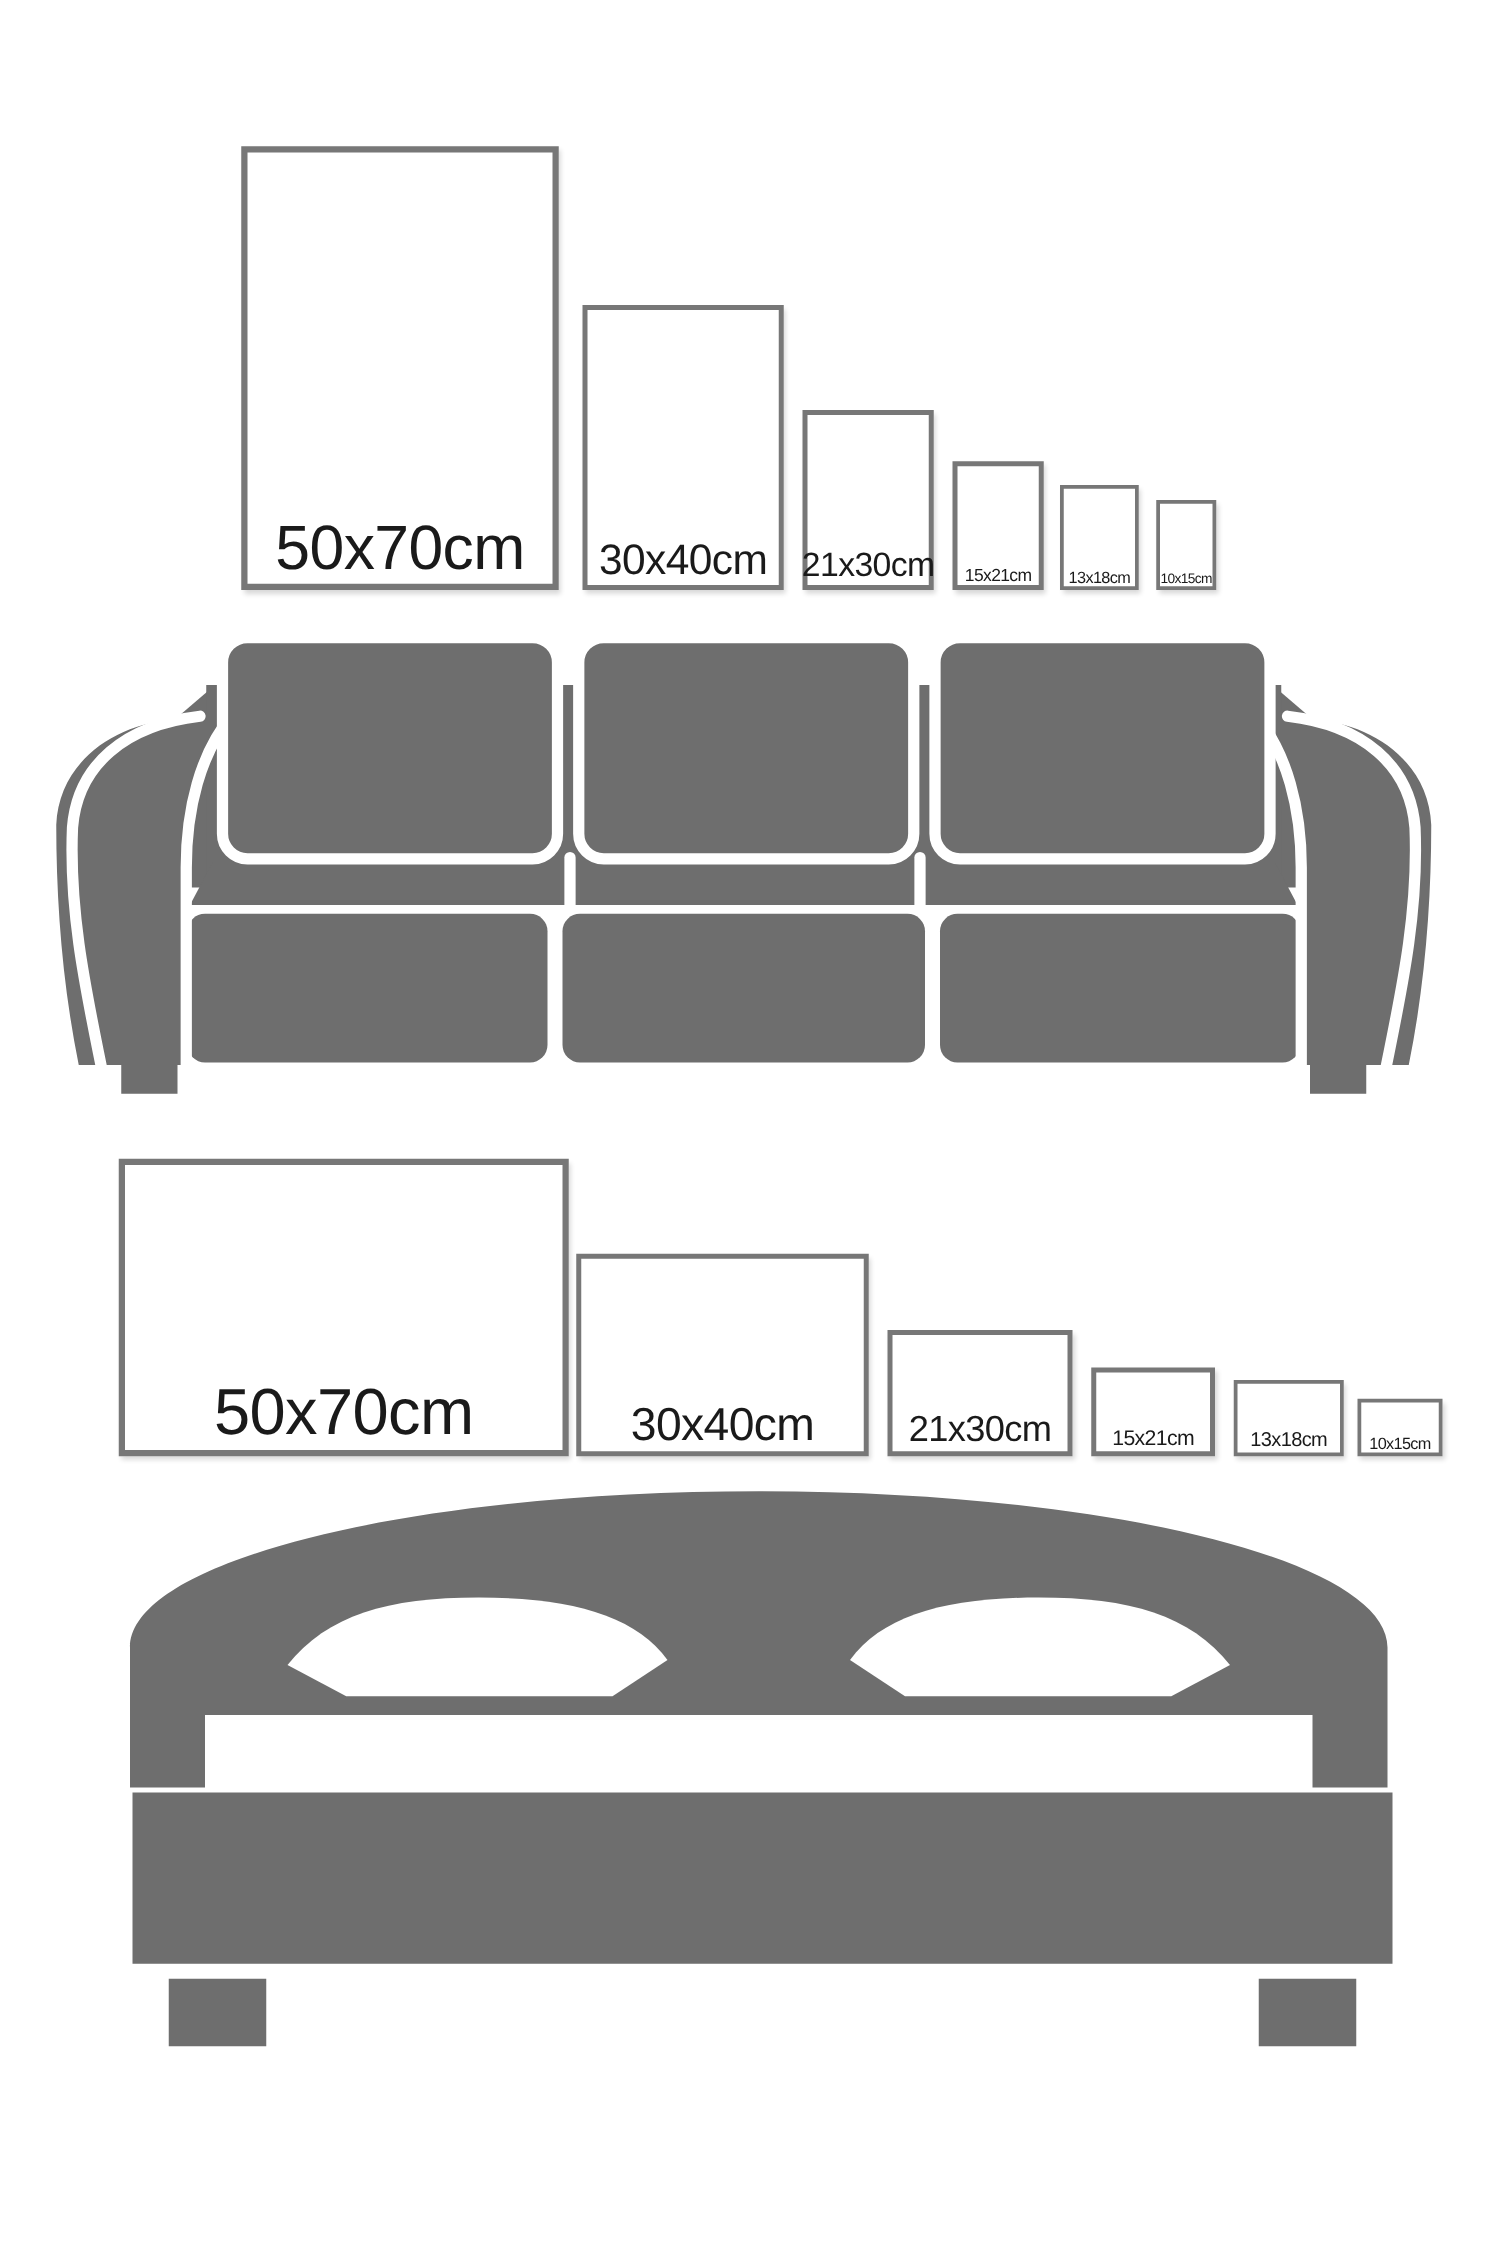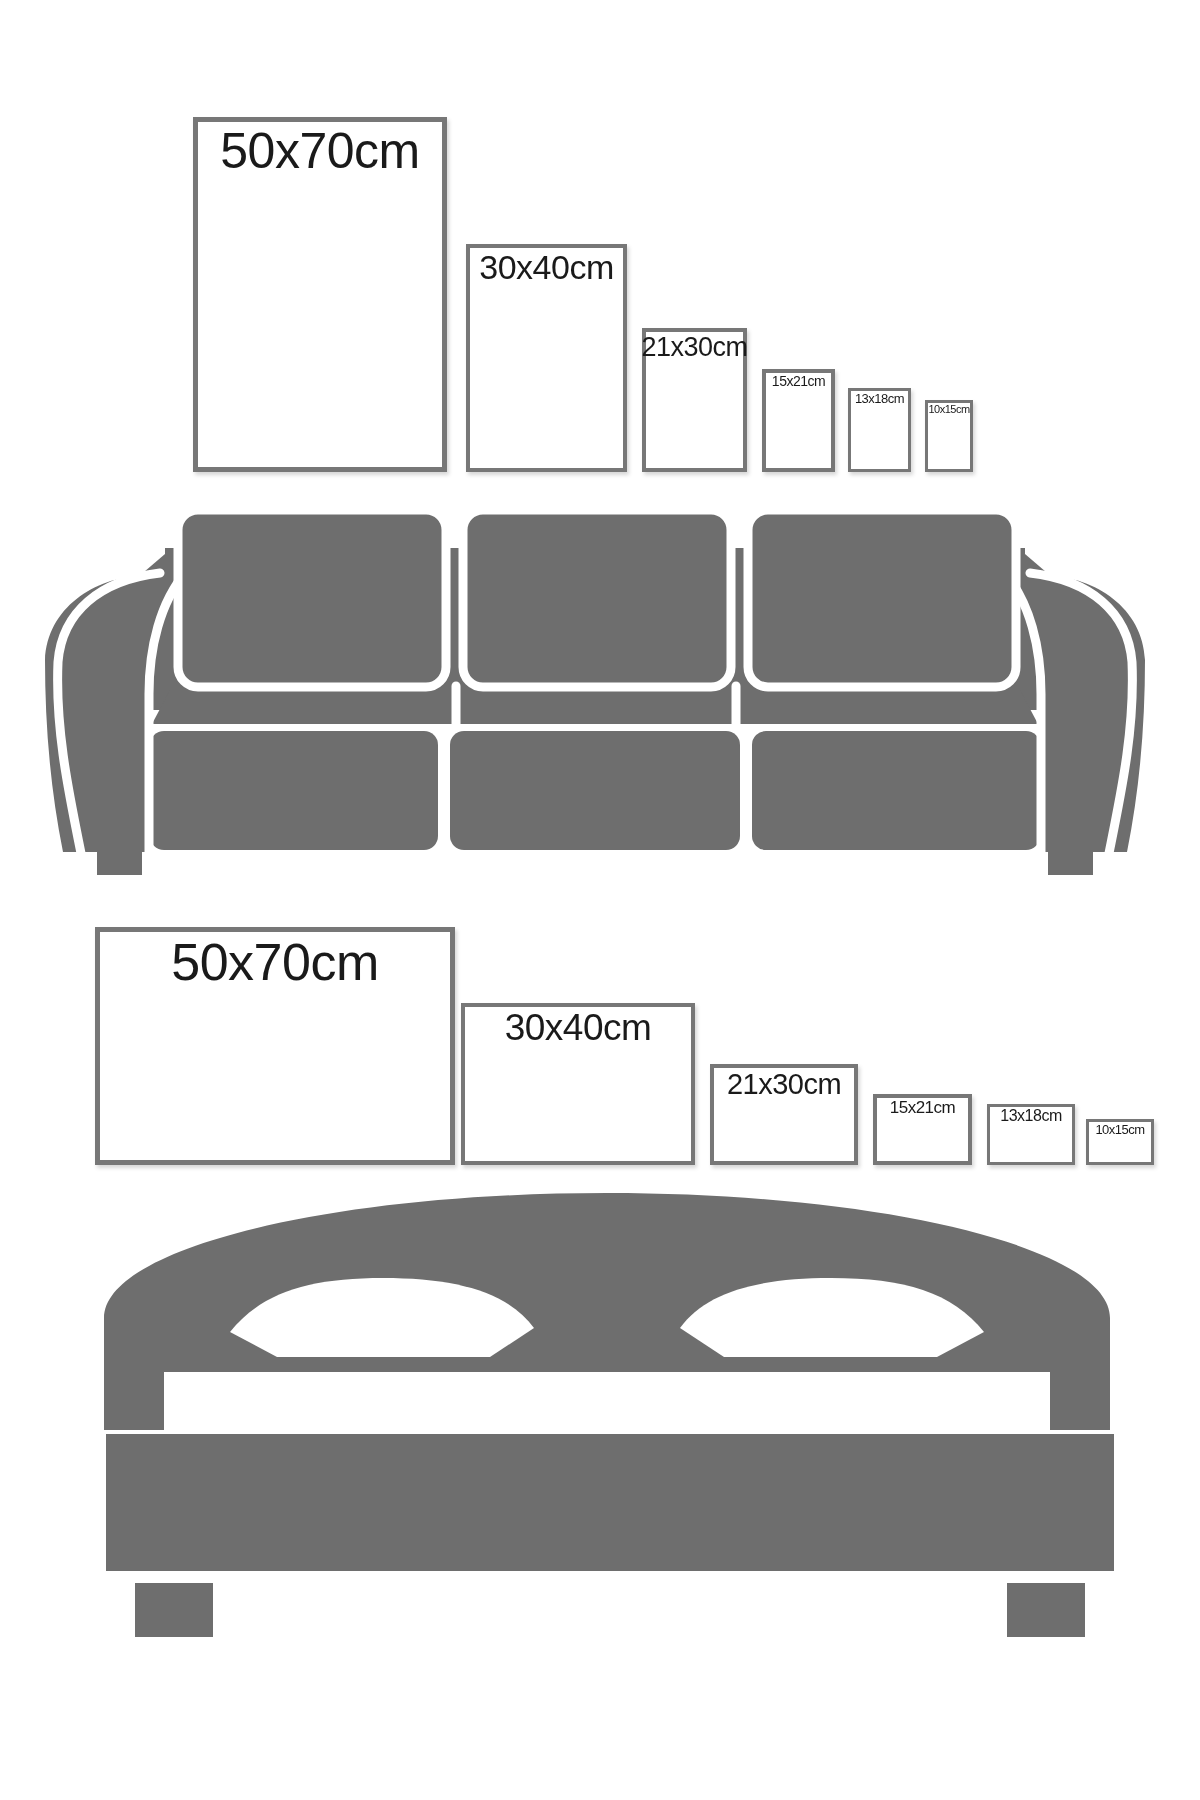--- a/index.html
+++ b/index.html
@@ -10,21 +10,21 @@
     color:var(--label-text,#1a1a1a);
     position:relative;
     overflow:hidden;
   }
   .stage{position:absolute;left:0;top:0;width:1200px;height:1800px;}
   .size-frame{
     position:absolute;
     background:#ffffff;
     border:4px solid var(--frame-border,#777);
     box-sizing:border-box;
-    display:flex;align-items:flex-start;justify-content:center;
+    display:flex;align-items:flex-end;justify-content:center;
     box-shadow:2px 3px 4px rgba(0,0,0,0.16);
   }
   .size-frame .lbl{
     white-space:nowrap;
     letter-spacing:-0.5px;
     color:var(--label-text,#1a1a1a);
   }
   
   .p-50x70{left:193px;top:117px;width:254px;height:355px;border-width:5px;}
   .p-50x70 .lbl{font-size:50px;}

